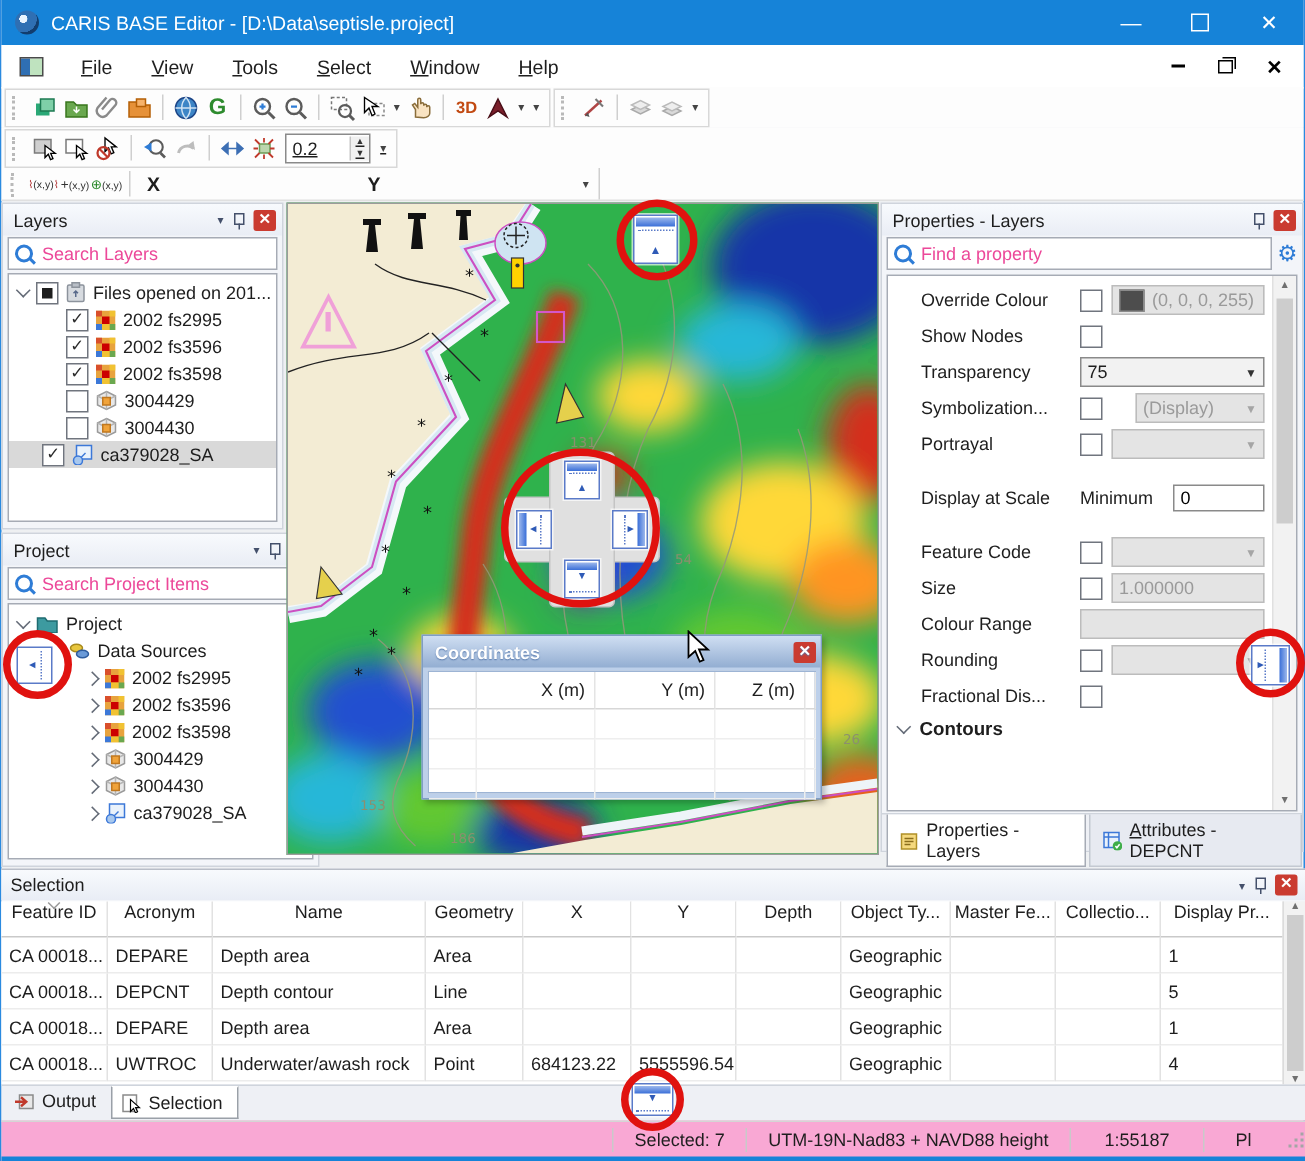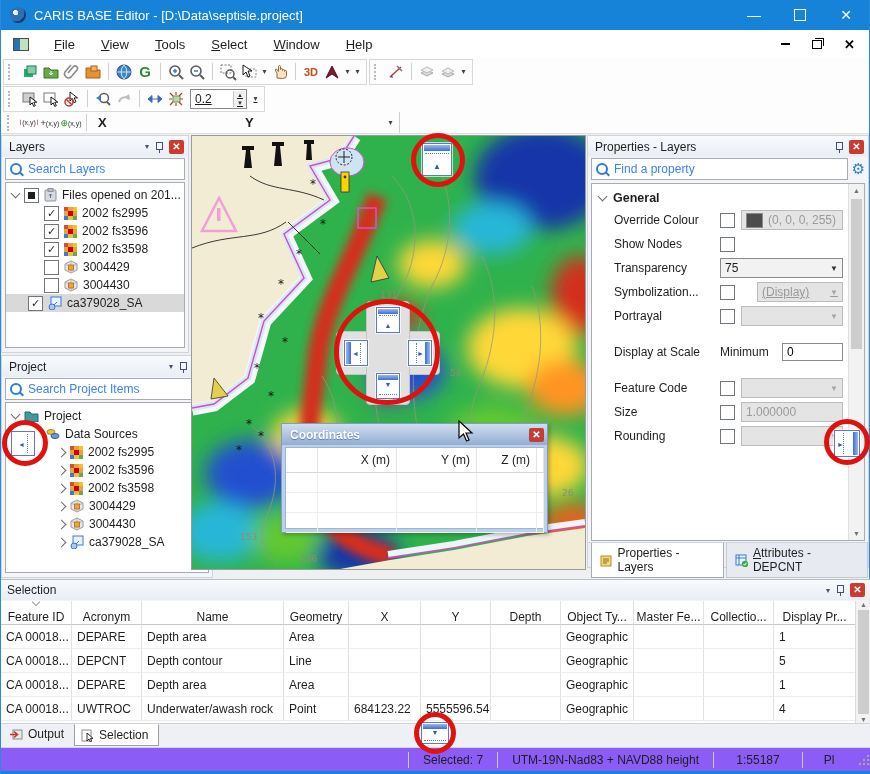--- a/index.html
+++ b/index.html
@@ -48,21 +48,21 @@
   .panel-title{height:21px;display:flex;align-items:center;padding:0 4px 0 7px;font-size:12px;color:#1e1e1e;background:linear-gradient(#f8fafd,#e9edf5);}
   .pt-btns{margin-left:auto;display:flex;align-items:center;gap:5px;}
   .pt-chev{font-size:8px;color:#44506b;}
   .pin{display:inline-block;width:10px;height:12px;position:relative;}
   .pin::before{content:"";position:absolute;left:2px;top:1px;width:5px;height:6px;border:1px solid #44506b;}
   .pin::after{content:"";position:absolute;left:4.5px;top:8px;width:1px;height:4px;background:#44506b;}
   .close-red{width:15px;height:14px;background:#ca3b30;border-radius:2px;color:#fff;font-size:10px;font-weight:bold;display:flex;align-items:center;justify-content:center;line-height:1;}
   .searchbox{height:20px;border:1px solid #a6abb5;background:#fff;display:flex;align-items:center;margin:1px 3px 3px 3px;padding:0 4px;gap:6px;}
   .mag{width:8px;height:8px;border:2px solid #2e7cd6;border-radius:50%;position:relative;flex:none;}
   .mag::after{content:"";position:absolute;width:5px;height:2px;background:#2e7cd6;transform:rotate(45deg);left:7px;top:8px;}
-  .placeholder{color:#3b82f6;font-size:12px;}
+  .placeholder{color:#ec4899;font-size:12px;}
   .treebox{position:absolute;left:3px;right:3px;background:#fff;border:1px solid #a6abb5;overflow:hidden;}
   .trow{height:18px;display:flex;align-items:center;gap:5px;font-size:12px;white-space:nowrap;}
   .trow.sel{background:#d9d9d9;}
   .chev{width:6px;height:6px;border-right:1.5px solid #646b77;border-bottom:1.5px solid #646b77;display:inline-block;flex:none;}
   .chev.down{transform:rotate(45deg);margin-top:-3px;}
   .chev.right{transform:rotate(-45deg);}
   .cb{width:13px;height:13px;border:1px solid #70757e;background:#fff;flex:none;display:flex;align-items:center;justify-content:center;}
   .cb.checked::after{content:"\2713";font-size:11px;color:#2b2b2b;line-height:1;}
   .cb.filled::after{content:"";width:7px;height:7px;background:#1e1e1e;}
   .ticon{flex:none;display:block;}
@@ -109,30 +109,30 @@
   .scale-row .sl{width:56px;font-size:12px;}
   .ptabs{position:absolute;left:0;right:0;bottom:0;height:24px;display:flex;align-items:flex-start;background:#eef0f5;border-top:1px solid #cfd4dc;padding-left:3px;gap:2px;}
   .ptab{display:flex;align-items:center;gap:5px;padding:3px 8px;font-size:12px;border:1px solid #a6abb5;border-top:none;background:#fff;}
   .ptab.inactive{background:#e7eaf1;border-color:#c4c9d2;}
   .ptab::first-letter{}
   .tab-attr-label::first-letter{text-decoration:underline;}
   
   #selpanel{position:absolute;left:0;top:579px;width:870px;height:144px;background:#f3f5f9;border-top:1px solid #b9bec7;box-sizing:border-box;}
   .sel-title{height:20px;display:flex;align-items:center;padding:0 6px;background:linear-gradient(#f8fafd,#e9edf5);font-size:12px;}
   .sel-grid{position:absolute;left:0;top:21px;right:15px;bottom:0;background:#fff;display:grid;grid-template-columns:71px 70px 142px 65px 72px 70px 70px 73px 70px 70px 1fr;grid-auto-rows:24px;}
-  .sg-h{display:flex;align-items:flex-end;justify-content:center;border-bottom:1px solid #c9c9c9;border-right:1px solid #e2e2e2;font-size:12px;position:relative;background:#fff;}
+  .sg-h{display:flex;align-items:flex-start;justify-content:center;border-bottom:1px solid #c9c9c9;border-right:1px solid #e2e2e2;font-size:12px;position:relative;background:#fff;}
   .sg-c{display:flex;align-items:center;padding:0 5px;border-bottom:1px solid #ececec;border-right:1px solid #e2e2e2;font-size:12px;white-space:nowrap;overflow:hidden;}
   .sort-chev{position:absolute;top:-2px;left:50%;width:5px;height:5px;border-right:1.2px solid #9a9a9a;border-bottom:1.2px solid #9a9a9a;transform:translateX(-50%) rotate(45deg);}
   .sel-scroll{position:absolute;right:0;top:21px;bottom:0;width:15px;background:#f2f2f2;border-left:1px solid #dcdcdc;display:flex;flex-direction:column;align-items:center;font-size:7px;color:#707070;}
   .sel-scroll .thumb{width:11px;flex:1;background:#cdcdcd;margin:2px 0;}
   
   #bottombar{position:absolute;left:0;top:723px;width:870px;height:24px;background:#eef0f5;border-top:1px solid #cfd4dc;display:flex;align-items:flex-start;box-sizing:border-box;padding-left:2px;}
   .btab{display:flex;align-items:center;gap:5px;padding:3px 10px 3px 6px;font-size:12px;}
   .btab.active{background:#fff;border:1px solid #9aa0a8;border-top:1px solid #fff;}
-  #statusbar{position:absolute;left:0;top:747px;width:870px;height:27px;background:#8b5cf6;border-top:1px solid #d5d5d5;border-bottom:3px solid #1683d8;box-sizing:border-box;display:flex;align-items:center;font-size:12px;text-align:right;}
+  #statusbar{position:absolute;left:0;top:747px;width:870px;height:27px;background:#f9a8d4;border-top:1px solid #d5d5d5;border-bottom:3px solid #1683d8;box-sizing:border-box;display:flex;align-items:center;font-size:12px;text-align:right;}
   .st-cell{padding:0 14px;border-left:1px solid #c9c9c9;height:16px;display:flex;align-items:center;}
   .st-grip{width:14px;height:14px;margin-left:2px;position:relative;}
   .st-grip::after{content:"";position:absolute;right:2px;bottom:2px;width:2px;height:2px;background:#a5a5a5;box-shadow:-4px 0 #a5a5a5,-8px 0 #a5a5a5,0 -4px #a5a5a5,-4px -4px #a5a5a5,0 -8px #a5a5a5;}
   
   #cursor{position:absolute;left:456px;top:420px;z-index:60;}
 </style>
 </head>
 <body>
 
 <div id="app">
@@ -650,24 +650,20 @@
       </div>
       <span style="color:#2e7cd6;font-size:15px;">⚙</span>
     </div>
     <div class="prop-body">
       <div class="prop-scroll">
         <span class="sa">▲</span>
         <span class="thumb"></span>
         <span style="margin-top:auto" class="sa">▼</span>
       </div>
       <div class="prop-content">
-        <div class="sec-head">
-            <span class="chev down"></span>
-            <span>General</span>
-          </div>
         <div class="prow">
           <span class="plabel">Override Colour</span>
           <span class="cb"></span>
           <span class="pctrl">
               <span class="gfield">
                 <span class="swatch"></span>
                 <span>(0, 0, 0, 255)</span>
               </span>
             </span>
         </div>
@@ -682,21 +678,21 @@
               <span class="combo">
                 <span>75</span>
                 <span class="caret">▼</span>
               </span>
             </span>
         </div>
         <div class="prow">
           <span class="plabel">Symbolization...</span>
           <span class="cb"></span>
           <span class="pctrl" style="justify-content:flex-end;">
-              <span class="combo dis" style="flex:0 0 76px;text-decoration:underline;">
+              <span class="combo dis" style="flex:0 0 76px;">
                 <span>(Display)</span>
                 <span class="caret">▼</span>
               </span>
             </span>
         </div>
         <div class="prow">
           <span class="plabel">Portrayal</span>
           <span class="cb"></span>
           <span class="pctrl">
               <span class="combo dis">
@@ -725,28 +721,43 @@
         <div class="prow">
           <span class="plabel">Size</span>
           <span class="cb"></span>
           <span class="pctrl">
               <span class="gfield">
                 <span>1.000000</span>
               </span>
             </span>
         </div>
         <div class="prow">
+          <span class="plabel">Colour Range</span>
+          <span class="pctrl">
+              <span class="gfield"></span>
+            </span>
+        </div>
+        <div class="prow">
           <span class="plabel">Rounding</span>
           <span class="cb"></span>
           <span class="pctrl">
               <span class="combo dis">
                 <span class="caret">▼</span>
               </span>
             </span>
         </div>
+        <div class="prow">
+          <span class="plabel">Fractional Dis...</span>
+          <span class="cb"></span>
+          <span class="pctrl"></span>
+        </div>
+        <div class="sec-head">
+            <span class="chev down"></span>
+            <span>Contours</span>
+          </div>
       </div>
     </div>
     <div class="ptabs">
       <span class="ptab">
         <svg width="13" height="13">
             <rect x="1" y="2" width="10" height="10" fill="#f5d97e" stroke="#b09028"></rect>
             <path d="M3 5 h6 M3 7 h6 M3 9 h4" stroke="#8a6d1c"></path>
           </svg>
         <span>Properties - Layers</span>
       </span>

